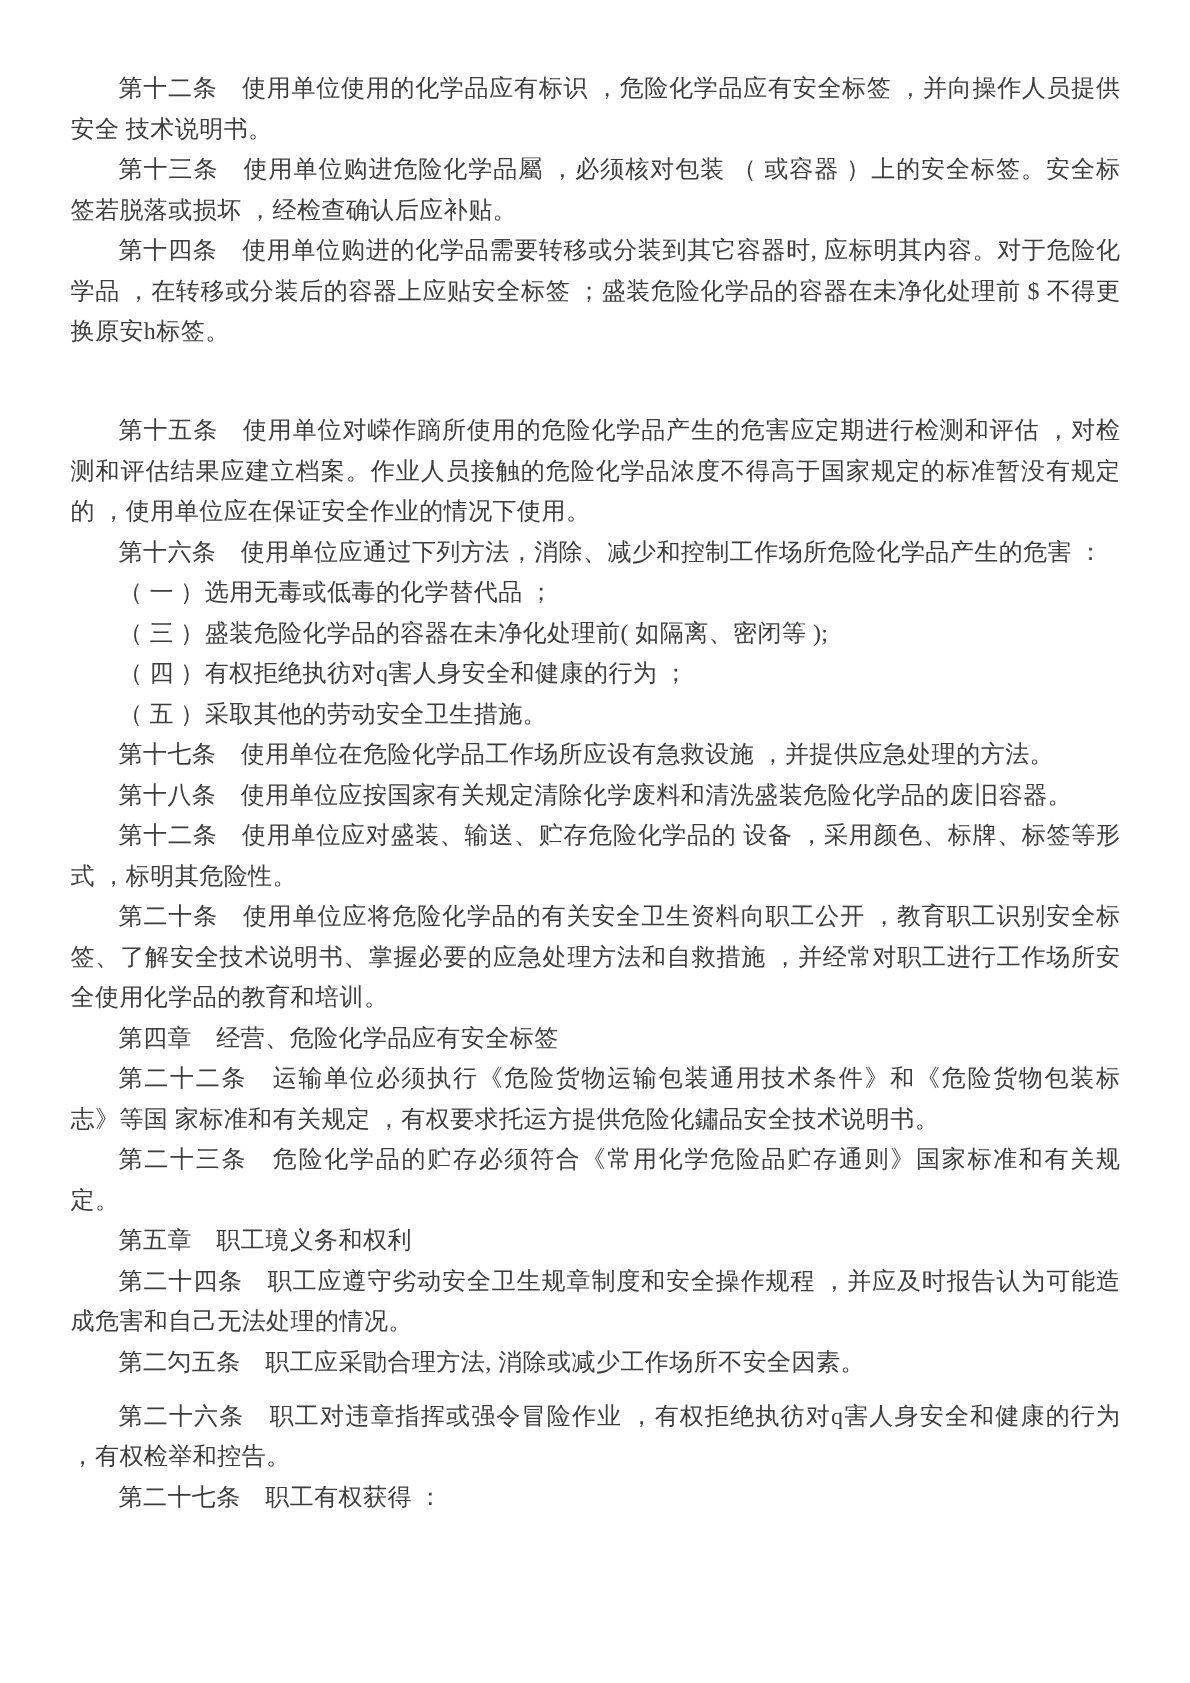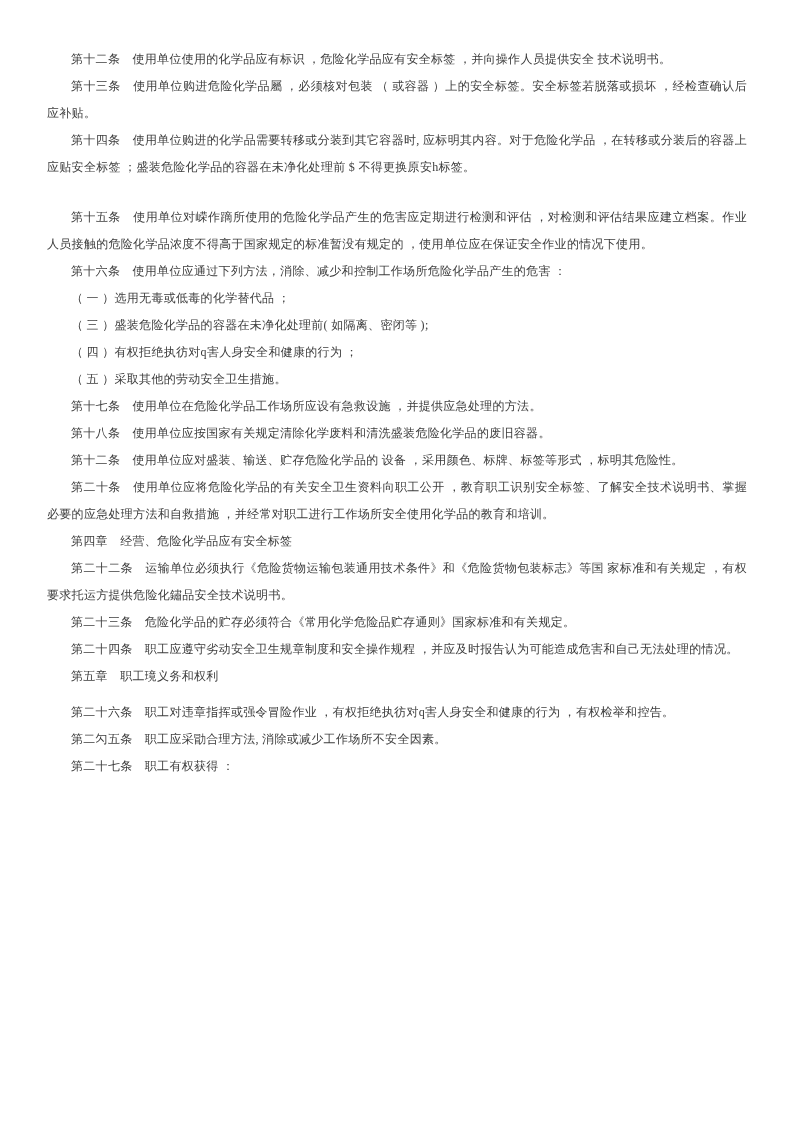--- a/index.html
+++ b/index.html
@@ -13,29 +13,29 @@
     height: 1122px;
     margin: 0 auto;
     background: #ffffff;
     box-sizing: border-box;
     padding: 46px 46px 0 47px;
     overflow: hidden;
   }
   p.para {
     margin: 0;
     font-family: "Liberation Serif", "DejaVu Serif", serif;
-    font-size: 12px;
+    font-size: 16px;
     line-height: 27px;
     color: #3c3c3c;
     text-align: justify;
     text-indent: 2em;
     letter-spacing: 0.3px;
     word-break: break-all;
   }
-  p.gap-large { margin-top: 23px; }
+  p.gap-large { margin-top: 39px; }
   p.gap-small { margin-top: 9px; }
 </style>
 </head>
 <body>
 
 <div class="page">
   <p class="para">第十二条　使用单位使用的化学品应有标识 ，危险化学品应有安全标签 ，并向操作人员提供安全 技术说明书。</p>
   <p class="para">第十三条　使用单位购进危险化学品屬 ，必须核对包装 （ 或容器 ）上的安全标签。安全标签若脱落或损坏 ，经检查确认后应补贴。</p>
   <p class="para">第十四条　使用单位购进的化学品需要转移或分装到其它容器时, 应标明其内容。对于危险化学品 ，在转移或分装后的容器上应贴安全标签 ；盛装危险化学品的容器在未净化处理前 $ 不得更换原安h标签。</p>
   <p class="para gap-large">第十五条　使用单位对嵘作蹢所使用的危险化学品产生的危害应定期进行检测和评估 ，对检测和评估结果应建立档案。作业人员接触的危险化学品浓度不得高于国家规定的标准暂没有规定的 ，使用单位应在保证安全作业的情况下使用。</p>
@@ -44,19 +44,19 @@
   <p class="para">（ 三 ）盛装危险化学品的容器在未净化处理前( 如隔离、密闭等 );</p>
   <p class="para">（ 四 ）有权拒绝执彷对q害人身安全和健康的行为 ；</p>
   <p class="para">（ 五 ）采取其他的劳动安全卫生措施。</p>
   <p class="para">第十七条　使用单位在危险化学品工作场所应设有急救设施 ，并提供应急处理的方法。</p>
   <p class="para">第十八条　使用单位应按国家有关规定清除化学废料和清洗盛装危险化学品的废旧容器。</p>
   <p class="para">第十二条　使用单位应对盛装、输送、贮存危险化学品的 设备 ，采用颜色、标牌、标签等形式 ，标明其危险性。</p>
   <p class="para">第二十条　使用单位应将危险化学品的有关安全卫生资料向职工公开 ，教育职工识别安全标签、了解安全技术说明书、掌握必要的应急处理方法和自救措施 ，并经常对职工进行工作场所安全使用化学品的教育和培训。</p>
   <p class="para">第四章　经营、危险化学品应有安全标签</p>
   <p class="para">第二十二条　运输单位必须执行《危险货物运输包装通用技术条件》和《危险货物包装标志》等国 家标准和有关规定 ，有权要求托运方提供危险化鏽品安全技术说明书。</p>
   <p class="para">第二十三条　危险化学品的贮存必须符合《常用化学危险品贮存通则》国家标准和有关规定。</p>
+  <p class="para">第五章　职工璄义务和权利</p>
   <p class="para">第二十四条　职工应遵守劣动安全卫生规章制度和安全操作规程 ，并应及时报告认为可能造成危害和自己无法处理的情况。</p>
-  <p class="para">第五章　职工璄义务和权利</p>
+  <p class="para">第二勽五条　职工应采勖合理方法, 消除或减少工作场所不安全因素。</p>
   <p class="para gap-small">第二十六条　职工对违章指挥或强令冒险作业 ，有权拒绝执彷对q害人身安全和健康的行为 ，有权检举和控告。</p>
-  <p class="para">第二勽五条　职工应采勖合理方法, 消除或减少工作场所不安全因素。</p>
   <p class="para">第二十七条　职工有权获得 ：</p>
 
 </div>
 
 </body></html>

